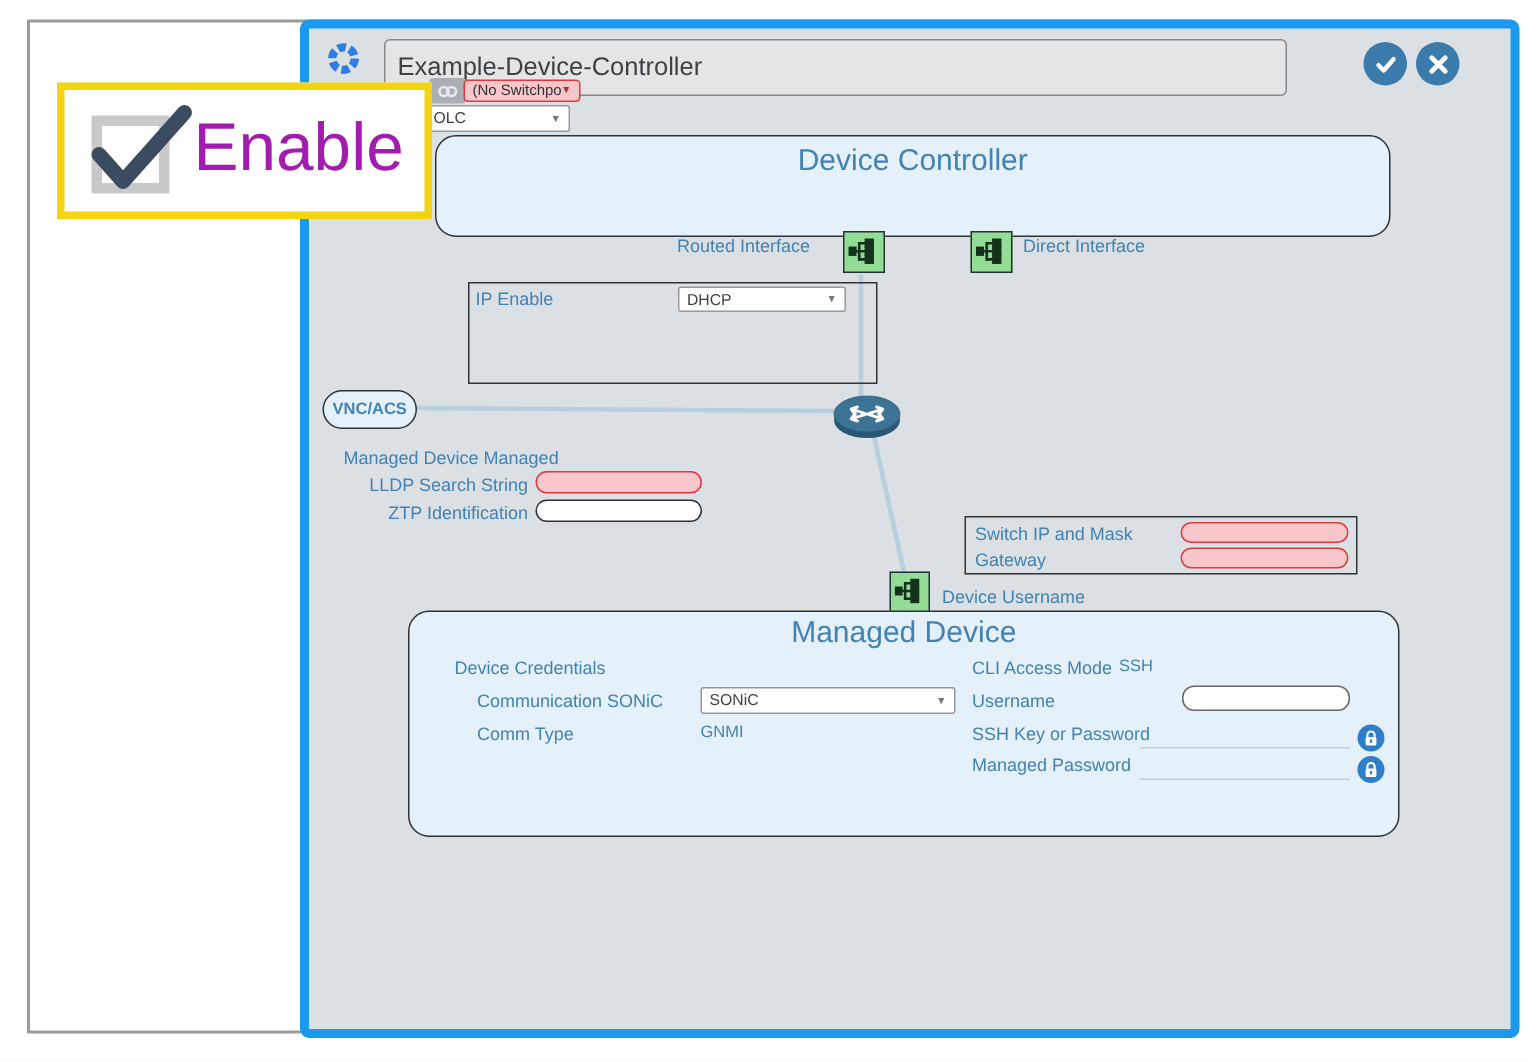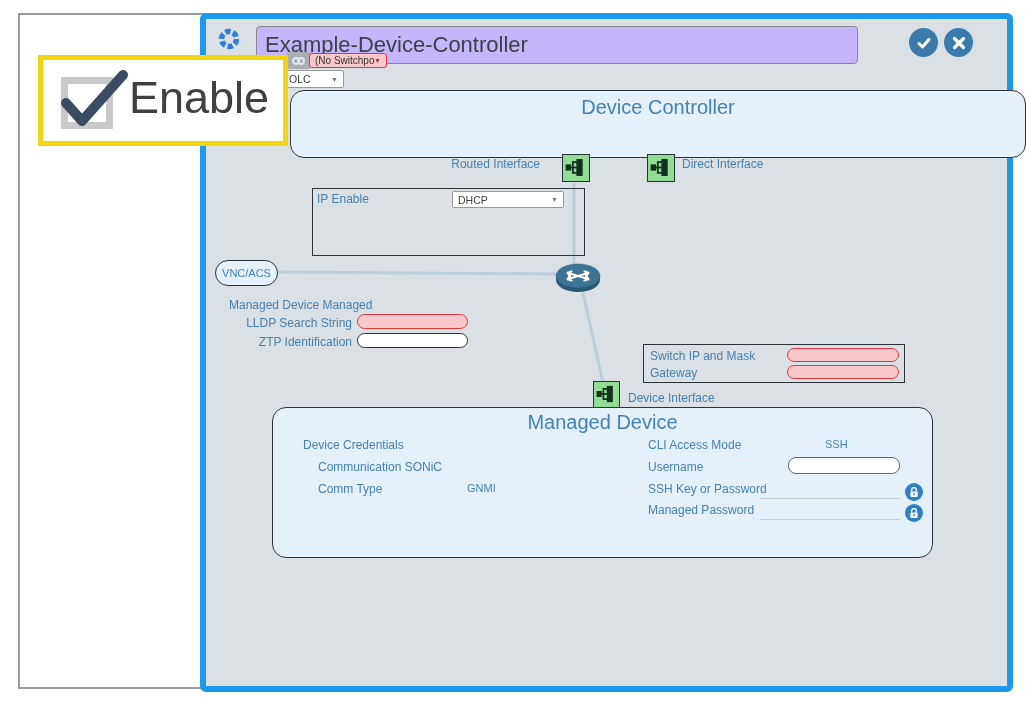--- a/index.html
+++ b/index.html
@@ -18,28 +18,28 @@
   .dd-t{font-size:10.5px;color:#3c4146;padding-left:5px;flex:1;white-space:nowrap;overflow:hidden;}
   .dd-a{font-size:7px;color:#777;padding-right:5px;}
   .dd-red{background:#f8c7cb;border:1.5px solid #e0383d;border-radius:3px;}
   .dd-red .dd-t{font-size:10px;color:#333;}
   .dd-red .dd-a{color:#a33;}
   .pill{position:absolute;box-sizing:border-box;border-radius:8px;z-index:3;outline:none;padding:0 5px;font-size:11px;font-family:"Liberation Sans",sans-serif;}
   .pill-err{background:#f8c7cb;border:1.6px solid #e0383d;}
   .pill-ok{background:#ffffff;border:1.4px solid #2e3338;}
   .uline{position:absolute;box-sizing:border-box;background:transparent;border:none;border-bottom:1.5px solid #c9ced3;z-index:3;outline:none;}
   .round-btn{position:absolute;width:29px;height:29px;border-radius:50%;background:#3a7bac;color:#fff;display:flex;align-items:center;justify-content:center;font-size:16px;font-weight:bold;z-index:3;cursor:pointer;}
-  .name-input{position:absolute;left:256px;top:26px;width:602px;height:25px;box-sizing:border-box;border:1.5px solid #888;border-radius:4px;background:#c4b5fd;font-size:22px;color:#3c4146;padding:18px 8px;z-index:3;font-family:"Liberation Sans",sans-serif;outline:none;}
+  .name-input{position:absolute;left:256px;top:26px;width:602px;height:25px;box-sizing:border-box;border:1.5px solid #888;border-radius:4px;background:#e5e5e5;font-size:17px;color:#3c4146;padding:18px 8px;z-index:3;font-family:"Liberation Sans",sans-serif;outline:none;}
   .gray-btn{position:absolute;left:286px;top:52px;width:25px;height:17px;background:#a8aeb4;border-radius:3px;z-index:3;display:flex;align-items:center;justify-content:center;}
   .node-green{position:absolute;width:28px;height:28px;background:#93dc95;border:1.6px solid #233;box-sizing:border-box;z-index:3;}
-  .oval{position:absolute;left:215px;top:260px;width:63px;height:26px;background:#e4f1fb;border:1.6px solid #2e3338;border-radius:13px;display:flex;align-items:center;justify-content:center;font-size:11px;color:#4382b2;z-index:3;box-sizing:border-box;}
+  .oval{position:absolute;left:215px;top:260px;width:63px;height:26px;background:#e4f1fb;border:1.6px solid #2e3338;border-radius:13px;display:flex;align-items:center;justify-content:center;font-size:11px;color:#4382b2;z-index:3;box-sizing:border-box;font-weight:bold;}
   .lock-btn{position:absolute;width:18px;height:18px;border-radius:50%;background:#2e7ec8;z-index:3;display:flex;align-items:center;justify-content:center;cursor:pointer;}
   .callout{position:absolute;left:38px;top:55px;width:250px;height:91px;background:#ffffff;border:5px solid #f2d411;box-sizing:border-box;z-index:10;}
   .callout-box{position:absolute;left:18px;top:17px;width:52px;height:52px;background:#fff;border:7px solid #c9c9c9;box-sizing:border-box;}
-  .callout-label{position:absolute;left:86px;top:12px;font-size:45px;color:#404040;z-index:11;}
+  .callout-label{position:absolute;left:86px;top:12px;font-size:45px;color:#a21caf;z-index:11;}
   .check-svg{position:absolute;left:0;top:0;width:240px;height:81px;z-index:12;pointer-events:none;}
 </style>
 </head>
 <body>
 
 <div class="stage">
 
   <div class="outer-frame"></div>
 
   <div class="dialog"></div>
@@ -90,26 +90,26 @@
       <circle cx="5" cy="5" r="3" fill="none" stroke="#e6e9ec" stroke-width="1.8"></circle>
       <circle cx="10" cy="5" r="3" fill="none" stroke="#e6e9ec" stroke-width="1.8"></circle>
     </svg>
   </div>
 
   <div class="dd dd-red" style="left:309px;top:53px;width:78px;height:15px">
     <span class="dd-t">(No Switchpoint)</span>
     <span class="dd-a">▼</span>
   </div>
 
-  <div class="dd" style="left:283px;top:70px;width:61px;height:18px">
+  <div class="dd" style="left:283px;top:70px;width:97px;height:18px">
     <span class="dd-t">OLC</span>
     <span class="dd-a">▼</span>
   </div>
 
-  <div class="panel" style="left:290px;top:90px;width:736px;height:68px">
+  <div class="panel" style="left:290px;top:90px;width:637px;height:68px">
     <div class="panel-title" style="top:5px">Device Controller</div>
   </div>
 
   <div class="lbl" style="left:440px;top:157px;width:100px;text-align:right">Routed Interface</div>
   <div class="node-green" style="left:562px;top:154px">
     <svg width="25" height="25" viewBox="0 0 28 28">
       <g stroke="#14321c" stroke-width="2" fill="#14321c">
         <line x1="11" y1="7" x2="11" y2="21"></line>
         <line x1="11" y1="8" x2="17" y2="8"></line>
           <rect x="16" y="5.5" width="5" height="5"></rect>
@@ -170,33 +170,37 @@
           <rect x="16" y="5.5" width="5" height="5"></rect>
         <line x1="11" y1="14" x2="17" y2="14"></line>
           <rect x="16" y="11.5" width="5" height="5"></rect>
         <line x1="11" y1="20" x2="17" y2="20"></line>
           <rect x="16" y="17.5" width="5" height="5"></rect>
         <line x1="7" y1="14" x2="11" y2="14"></line>
           <rect x="4" y="11.5" width="4" height="5"></rect>
       </g>
     </svg>
   </div>
-  <div class="lbl" style="left:628px;top:391px">Device Interface</div>
+  <div class="lbl" style="left:628px;top:391px">Device Username</div>
 
   <div class="panel" style="left:272px;top:407px;width:661px;height:151px">
     <div class="panel-title" style="top:3px">Managed Device</div>
   </div>
 
   <div class="lbl" style="left:303px;top:438px">Device Credentials</div>
   <div class="lbl" style="left:318px;top:460px">Communication SONiC</div>
+  <div class="dd" style="left:467px;top:458px;width:170px;height:18px">
+    <span class="dd-t">SONiC</span>
+    <span class="dd-a">▼</span>
+  </div>
   <div class="lbl" style="left:318px;top:482px">Comm Type</div>
   <div class="val" style="left:467px;top:482px">GNMI</div>
 
   <div class="lbl" style="left:648px;top:438px">CLI Access Mode</div>
-  <div class="val" style="left:825px;top:438px">SSH</div>
+  <div class="val" style="left:746px;top:438px">SSH</div>
 
   <div class="lbl" style="left:648px;top:460px">Username</div>
   <input class="pill pill-ok" style="left: 788px; top: 457px; width: 112px; height: 17px; border-color: rgb(102, 102, 102); border-radius: 8px;">
 
   <div class="lbl" style="left:648px;top:482px">SSH Key or Password</div>
   <input class="uline" style="left: 760px; top: 483px; width: 140px; height: 16px;">
   <div class="lock-btn" style="left:905px;top:483px">
     <svg width="10" height="11" viewBox="0 0 10 11">
       <path d="M2.6,4.6 V3 a2.4,2.4 0 0 1 4.8,0 V4.6" fill="none" stroke="#fff" stroke-width="1.4"></path>
       <rect x="1.4" y="4.4" width="7.2" height="5.6" rx="1" fill="#fff"></rect>

